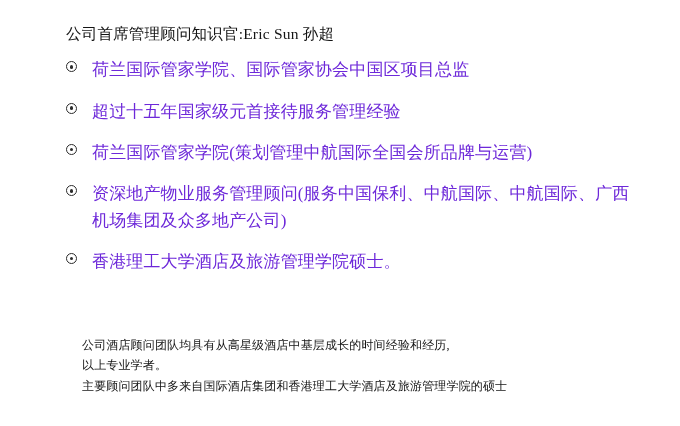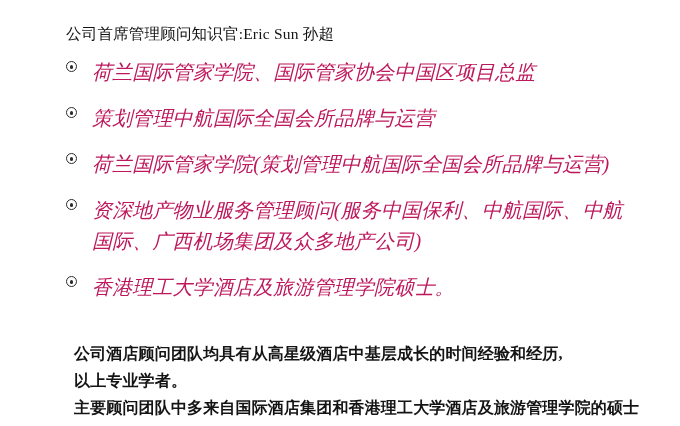--- a/index.html
+++ b/index.html
@@ -30,28 +30,27 @@
   }
   .bullet-list {
     list-style: none;
     margin: 0;
     padding: 0;
   }
   .bullet-item {
     position: relative;
     padding-left: 26px;
     margin-bottom: 15px;
-    font-size: 20px;
+    font-size: 17px;
     line-height: 1.55;
     letter-spacing: 0.15px;
-    color: #be185d;
-    font-style: italic;
+    color: #6d28d9;
   }
   .bullet-item:last-child {
-    margin-bottom: 0;
+    margin-bottom: 14px;
   }
   .bullet-marker {
     position: absolute;
     left: 0;
     top: 4px;
     width: 11px;
     height: 11px;
     border: 1.4px solid #2b2b2b;
     border-radius: 50%;
     background: transparent;
@@ -69,47 +68,46 @@
     border-radius: 50%;
     background: #2b2b2b;
   }
   .bullet-text {
     display: block;
   }
   .spacer {
     height: 30px;
   }
   .closing {
-    margin: 8px;
-    font-size: 16px;
+    margin: 16px;
+    font-size: 12px;
     line-height: 1.68;
     letter-spacing: 0.15px;
     color: #141414;
-    font-weight: bold;
   }
   .closing-line {
     display: block;
     white-space: nowrap;
   }
 </style>
 </head>
 <body>
 
 <div class="page">
 
   <p class="headline">公司首席管理顾问知识官:Eric Sun 孙超</p>
 
   <ul class="bullet-list">
     <li class="bullet-item">
       <span class="bullet-marker"></span>
       <span class="bullet-text">荷兰国际管家学院、国际管家协会中国区项目总监</span>
     </li>
     <li class="bullet-item">
       <span class="bullet-marker"></span>
-      <span class="bullet-text">策划管理中航国际全国会所品牌与运营</span>
+      <span class="bullet-text">超过十五年国家级元首接待服务管理经验</span>
     </li>
     <li class="bullet-item">
       <span class="bullet-marker"></span>
       <span class="bullet-text">荷兰国际管家学院(策划管理中航国际全国会所品牌与运营)</span>
     </li>
     <li class="bullet-item">
       <span class="bullet-marker"></span>
       <span class="bullet-text">资深地产物业服务管理顾问(服务中国保利、中航国际、中航国际、广西机场集团及众多地产公司)</span>
     </li>
     <li class="bullet-item">

